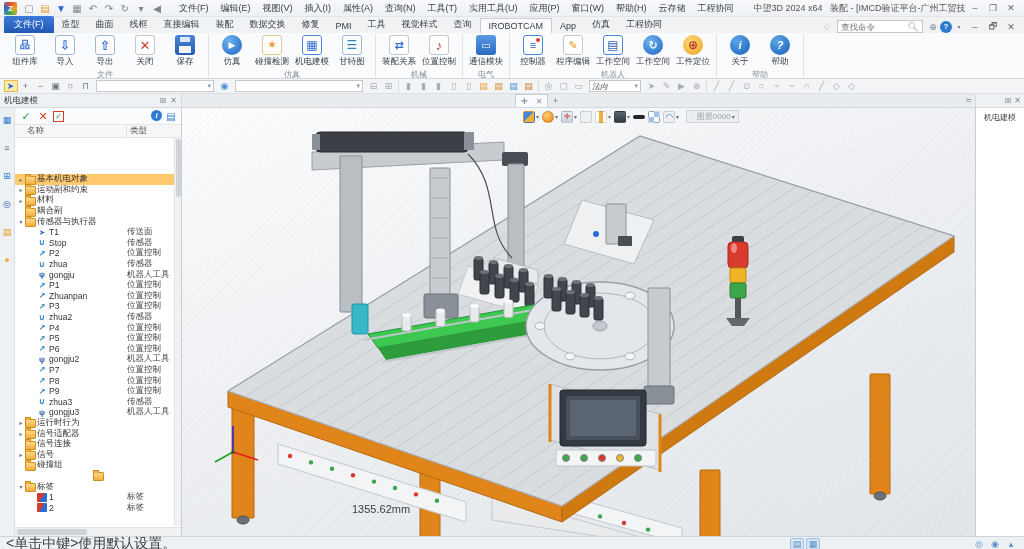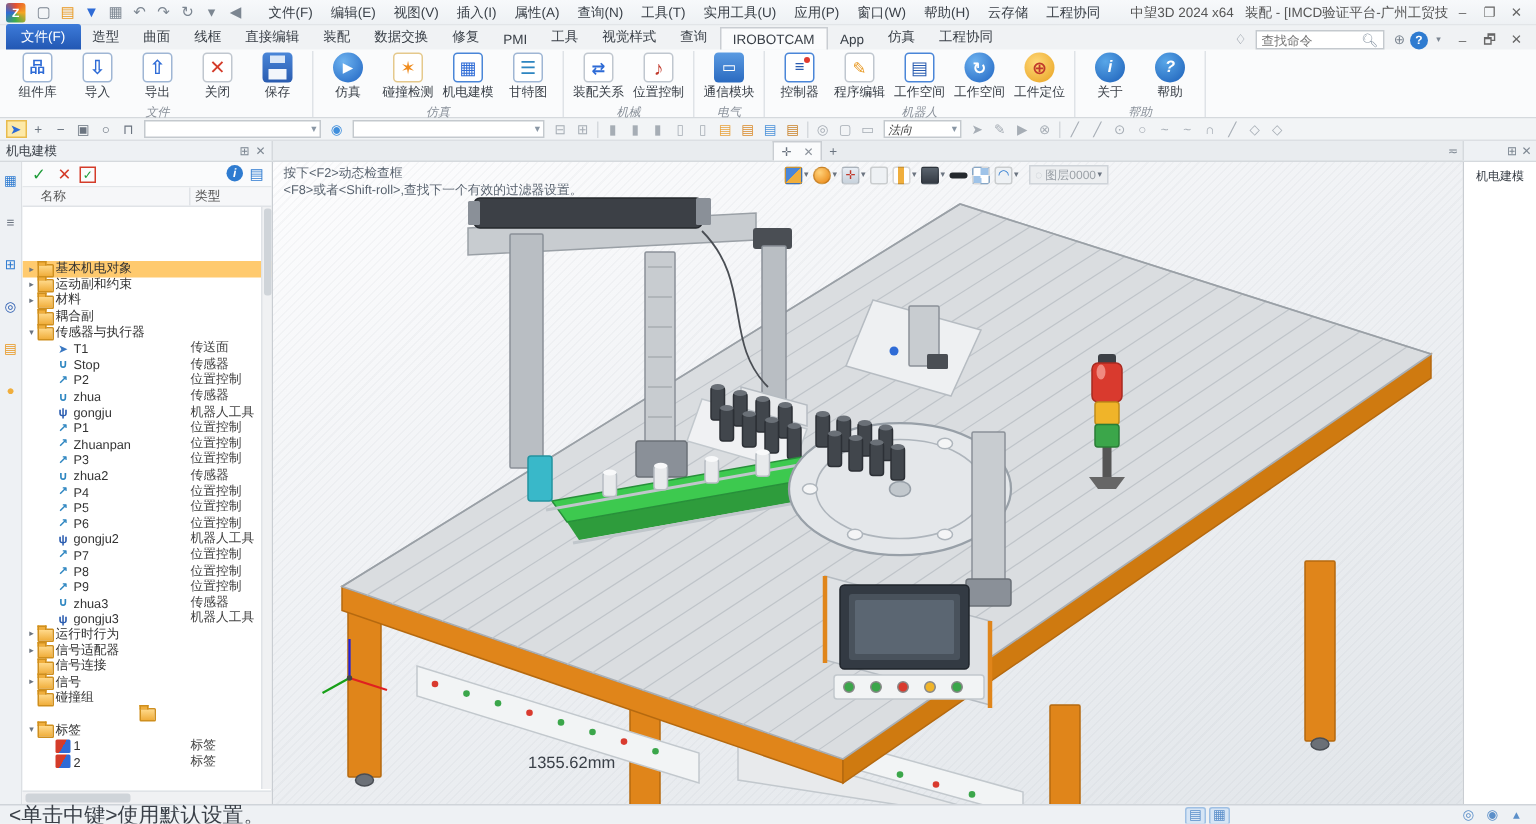--- a/index.html
+++ b/index.html
@@ -37,21 +37,21 @@
   .rt-ic { width:14px; height:13px; display:flex; align-items:center; justify-content:center; color:#7c8691; font-size:9px; }
   .help-ic { width:12px; height:12px; border-radius:50%; background:#2e7bd0; color:#fff; font-size:8px; font-weight:bold;
              display:flex; align-items:center; justify-content:center; }
 
   
   .ribbon { height:46px; background:#fafbfc; border-bottom:1px solid #d5d9dd; display:flex; padding:1px 2px 0; }
   .rgroup { display:flex; flex-direction:column; border-right:1px solid #dfe3e7; padding:0 3px; }
   .rbtns { display:flex; flex:1; }
   .rbtn { width:40px; display:flex; flex-direction:column; align-items:center; justify-content:center; padding:1px 0; }
   .rbtn .lbl { font-size:8.5px; color:#3a4048; white-space:nowrap; margin-top:1px; }
-  .gname { font-size:8px; color:#8a919a; text-align:center; padding:0 0 1px;font-style:italic; }
+  .gname { font-size:8px; color:#8a919a; text-align:center; padding:0 0 1px; }
   .ric { width:20px; height:20px; border-radius:3px; display:flex; align-items:center; justify-content:center;
          font-size:13px; font-weight:bold; }
   
   .ic-library { background:#fff; border:1px solid #9fb6d4; color:#2e6bd6; font-size:10px; }
   .ic-import,.ic-export { background:#fff; border:1px solid #9fb6d4; color:#2e6bd6; }
   .ic-closedoc { background:#fff; border:1px solid #c0c7cf; color:#d43c2a; }
   .ic-save { background:linear-gradient(#4a86d8,#2a5cb0); position:relative; }
   .ic-save:before { content:""; position:absolute; top:2px; left:5px; width:10px; height:5px; background:#dce8f7; }
   .ic-save:after { content:""; position:absolute; bottom:2px; left:4px; width:12px; height:7px; background:#f2f6fb; }
   .ic-sim { background:radial-gradient(circle at 35% 30%,#6db2ef,#1f64c2); border-radius:50%; color:#fff; font-size:9px; }
@@ -790,24 +790,20 @@
         <ellipse cx="438" cy="350" rx="3.5" ry="3.5" fill="#f0b429" stroke="#888" stroke-width="1"></ellipse>
         <ellipse cx="456" cy="350" rx="3.5" ry="3.5" fill="#3ba64a" stroke="#888" stroke-width="1"></ellipse>
         <line x1="368" y1="276" x2="368" y2="334" stroke="#e0851a" stroke-width="3"></line>
         <line x1="478" y1="306" x2="478" y2="364" stroke="#e0851a" stroke-width="3"></line>
         <path d="M286,46 C320,80 300,120 330,150" stroke="#4a4e54" fill="none" stroke-width="1.2"></path>
         <line x1="51" y1="344" x2="76" y2="352" stroke="#e02020" stroke-width="1.5"></line>
         <line x1="51" y1="344" x2="33" y2="354" stroke="#18a018" stroke-width="1.5"></line>
         <line x1="51" y1="344" x2="51" y2="318" stroke="#2020e0" stroke-width="1.5"></line>
         <ellipse cx="51" cy="344" rx="1.8" ry="1.8" fill="#444"></ellipse>
       </svg>
-    <div class="hint">
-      <div>按下&lt;F2&gt;动态检查框</div>
-      <div>&lt;F8&gt;或者&lt;Shift-roll&gt;,查找下一个有效的过滤器设置。</div>
-    </div>
     <div class="vp-toolbar" id="vptoolbar">
         <div class="vp-ic">
           <div class="vp-sq s-cube"></div>
           <span class="vp-car">▾</span>
         </div>
         <div class="vp-ic">
           <div class="vp-sq s-ball"></div>
           <span class="vp-car">▾</span>
         </div>
         <div class="vp-ic">

